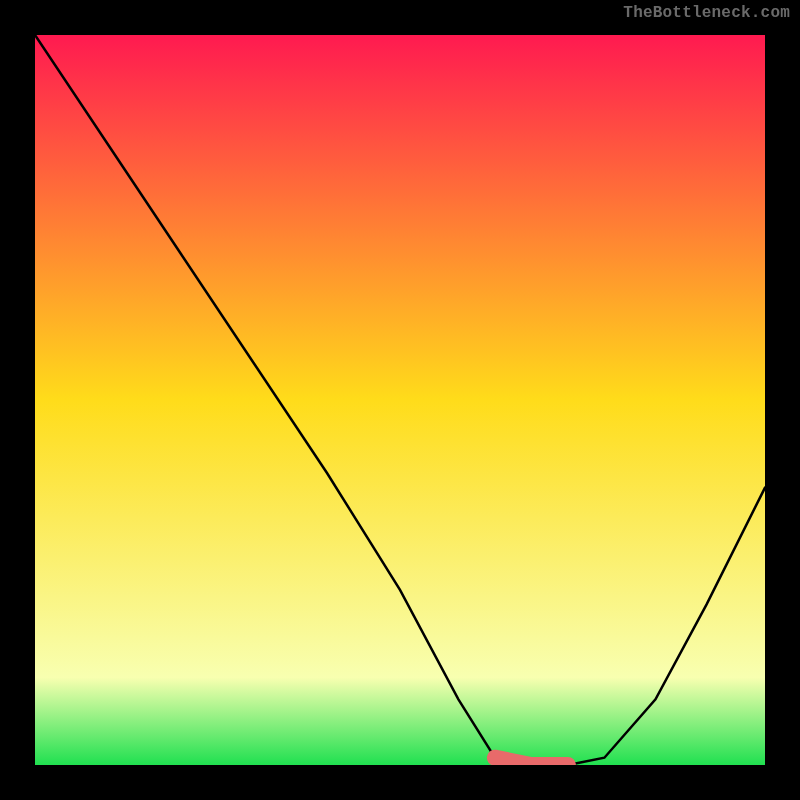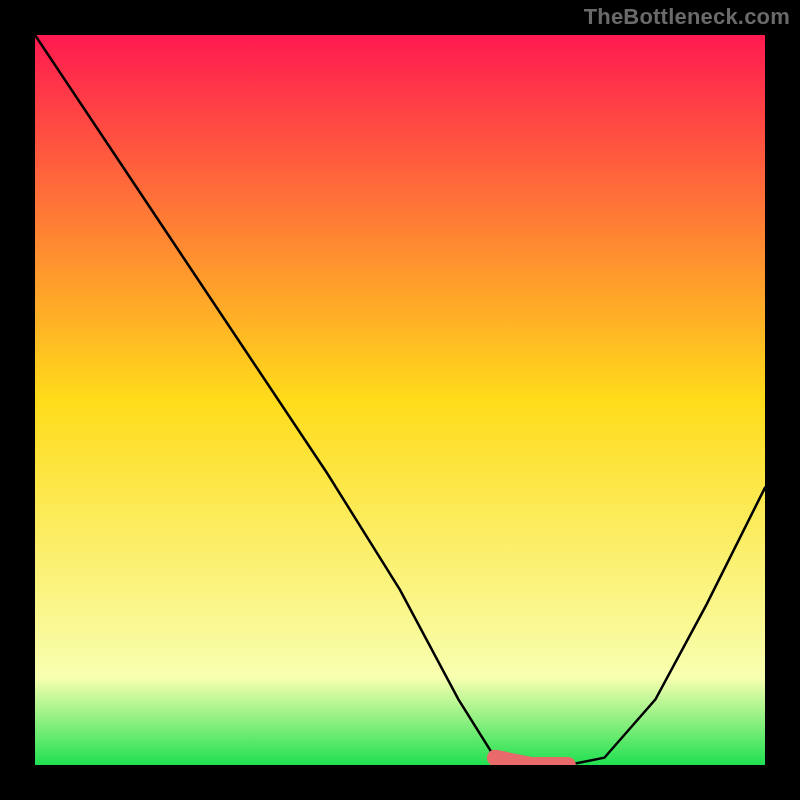--- a/index.html
+++ b/index.html
@@ -13,22 +13,22 @@
   .wrap {
     position: relative;
     width: 800px;
     height: 800px;
     background: #000;
   }
   .watermark {
     position: absolute;
     top: 4px;
     right: 10px;
-    font-family: Liberation Sans, sans-serif;
-    font-size: 22px;
+    font-family: Liberation Mono, monospace;
+    font-size: 16px;
     font-weight: 600;
     color: #6a6a6a;
     letter-spacing: 0.2px;
     text-align: right;
   }
   svg {
     position: absolute;
     left: 35px;
     top: 35px;
   }

